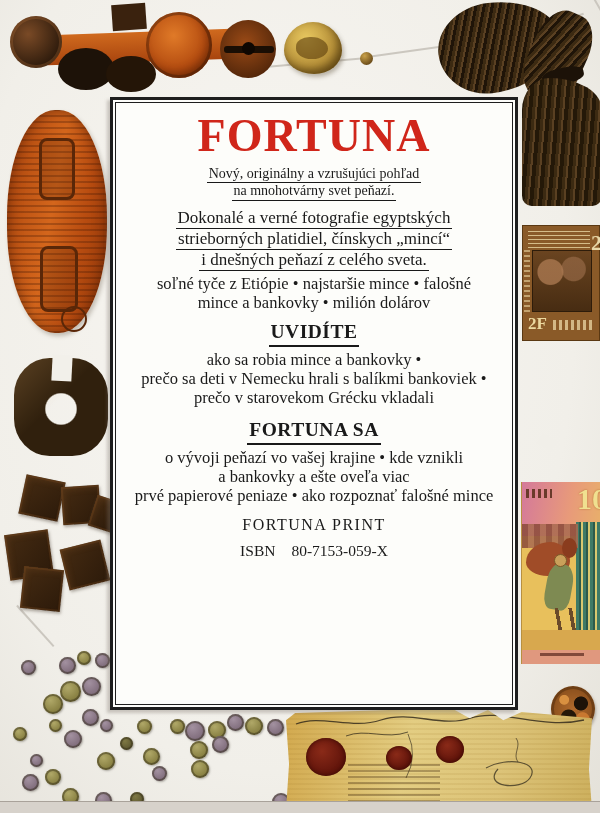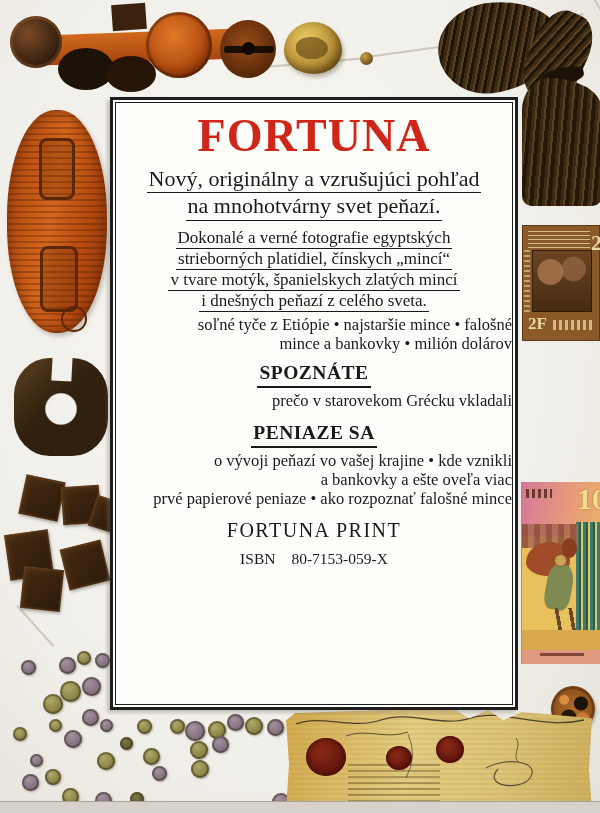--- a/index.html
+++ b/index.html
@@ -12,29 +12,29 @@
   .crack { position:absolute; height:1.5px; background:#cbc7bf; z-index:1; }
   
   .panel {
     position:absolute; left:110px; top:97px; width:408px; height:613px;
     background:#fdfdfa; border:3px solid #1e1e1e; padding:2px; z-index:6;
     box-shadow:-3px 3px 3px rgba(120,113,102,.35);
   }
   .panel-inner { width:100%; height:100%; border:1px solid #1e1e1e; text-align:center; color:#1a1a1a; padding-top:8px; overflow:hidden; }
   .title { font-size:46px; font-weight:bold; letter-spacing:1px; color:#d0261a; line-height:1.08; }
   .uline { display:inline-block; border-bottom:1.5px solid #191919; line-height:1.12; padding:0 2px 1px; white-space:nowrap; }
-  .subtitle { margin-top:5px; font-size:22px; }
+  .subtitle { margin-top:5px; font-size:14px; }
   .intro { margin-top:7px; font-size:17px; }
   .sec-head { margin-top:11px; font-size:19.5px; font-weight:bold; letter-spacing:.5px; }
   .sec-head .uline { border-bottom-width:2px; padding-bottom:2px; }
   .sec-head.tight { margin-top:8px; }
   .sec-text { margin-top:4px; font-size:16.5px; line-height:1.15; }
-  .sec-text div { white-space:nowrap;text-align:right; }
+  .sec-text div { white-space:nowrap; }
   .pub { margin-top:48px; font-size:16.5px; }
-  .imprint { margin-top:10px; font-size:20px; letter-spacing:1.5px; }
+  .imprint { margin-top:10px; font-size:16px; letter-spacing:1.5px; }
   .isbn { margin-top:8px; font-size:15.5px; }
   .isbn .gap { display:inline-block; width:16px; }
   
   .photo, .photo * { position:absolute; }
   .photo { z-index:2; }
   
   .tester { left:8px; top:4px; width:270px; height:92px; }
   .t-disc1 { left:2px; top:12px; width:52px; height:52px; border-radius:50%;
     background:radial-gradient(circle at 35% 35%, #7a4a26, #2e1b0c 72%); box-shadow:inset 0 0 0 3px rgba(190,120,60,.25); }
   .t-bar { left:32px; top:28px; width:200px; height:30px; border-radius:8px;
@@ -302,38 +302,39 @@
       <div class="title">FORTUNA</div>
 
       <div class="subtitle">
         <div><span class="uline">Nový, originálny a vzrušujúci pohľad</span></div>
         <div><span class="uline">na mnohotvárny svet peňazí.</span></div>
       </div>
 
       <div class="intro">
         <div><span class="uline">Dokonalé a verné fotografie egyptských</span></div>
         <div><span class="uline">strieborných platidiel, čínskych „mincí“</span></div>
-        <div><span class="uline">v tvare motýk, španielskych zlatých mincí</span></div>
         <div><span class="uline">i dnešných peňazí z celého sveta.</span></div>
       </div>
 
       <div class="sec-text">
         <div>soľné tyče z Etiópie • najstaršie mince • falošné</div>
         <div>mince a bankovky • milión dolárov</div>
       </div>
 
       <div class="sec-head tight">
-        <span class="uline">SPOZNÁTE</span>
+        <span class="uline">UVIDÍTE</span>
       </div>
       <div class="sec-text">
+        <div>ako sa robia mince a bankovky •</div>
+        <div>prečo sa deti v Nemecku hrali s balíkmi bankoviek •</div>
         <div>prečo v starovekom Grécku vkladali</div>
       </div>
 
       <div class="sec-head">
-        <span class="uline">PENIAZE SA</span>
+        <span class="uline">FORTUNA SA</span>
       </div>
       <div class="sec-text">
         <div>o vývoji peňazí vo vašej krajine • kde vznikli</div>
         <div>a bankovky a ešte oveľa viac</div>
         <div>prvé papierové peniaze • ako rozpoznať falošné mince</div>
       </div>
 
       <div class="imprint">FORTUNA PRINT</div>
       <div class="isbn">
         <span>ISBN</span><span class="gap"></span><span>80-7153-059-X</span>

